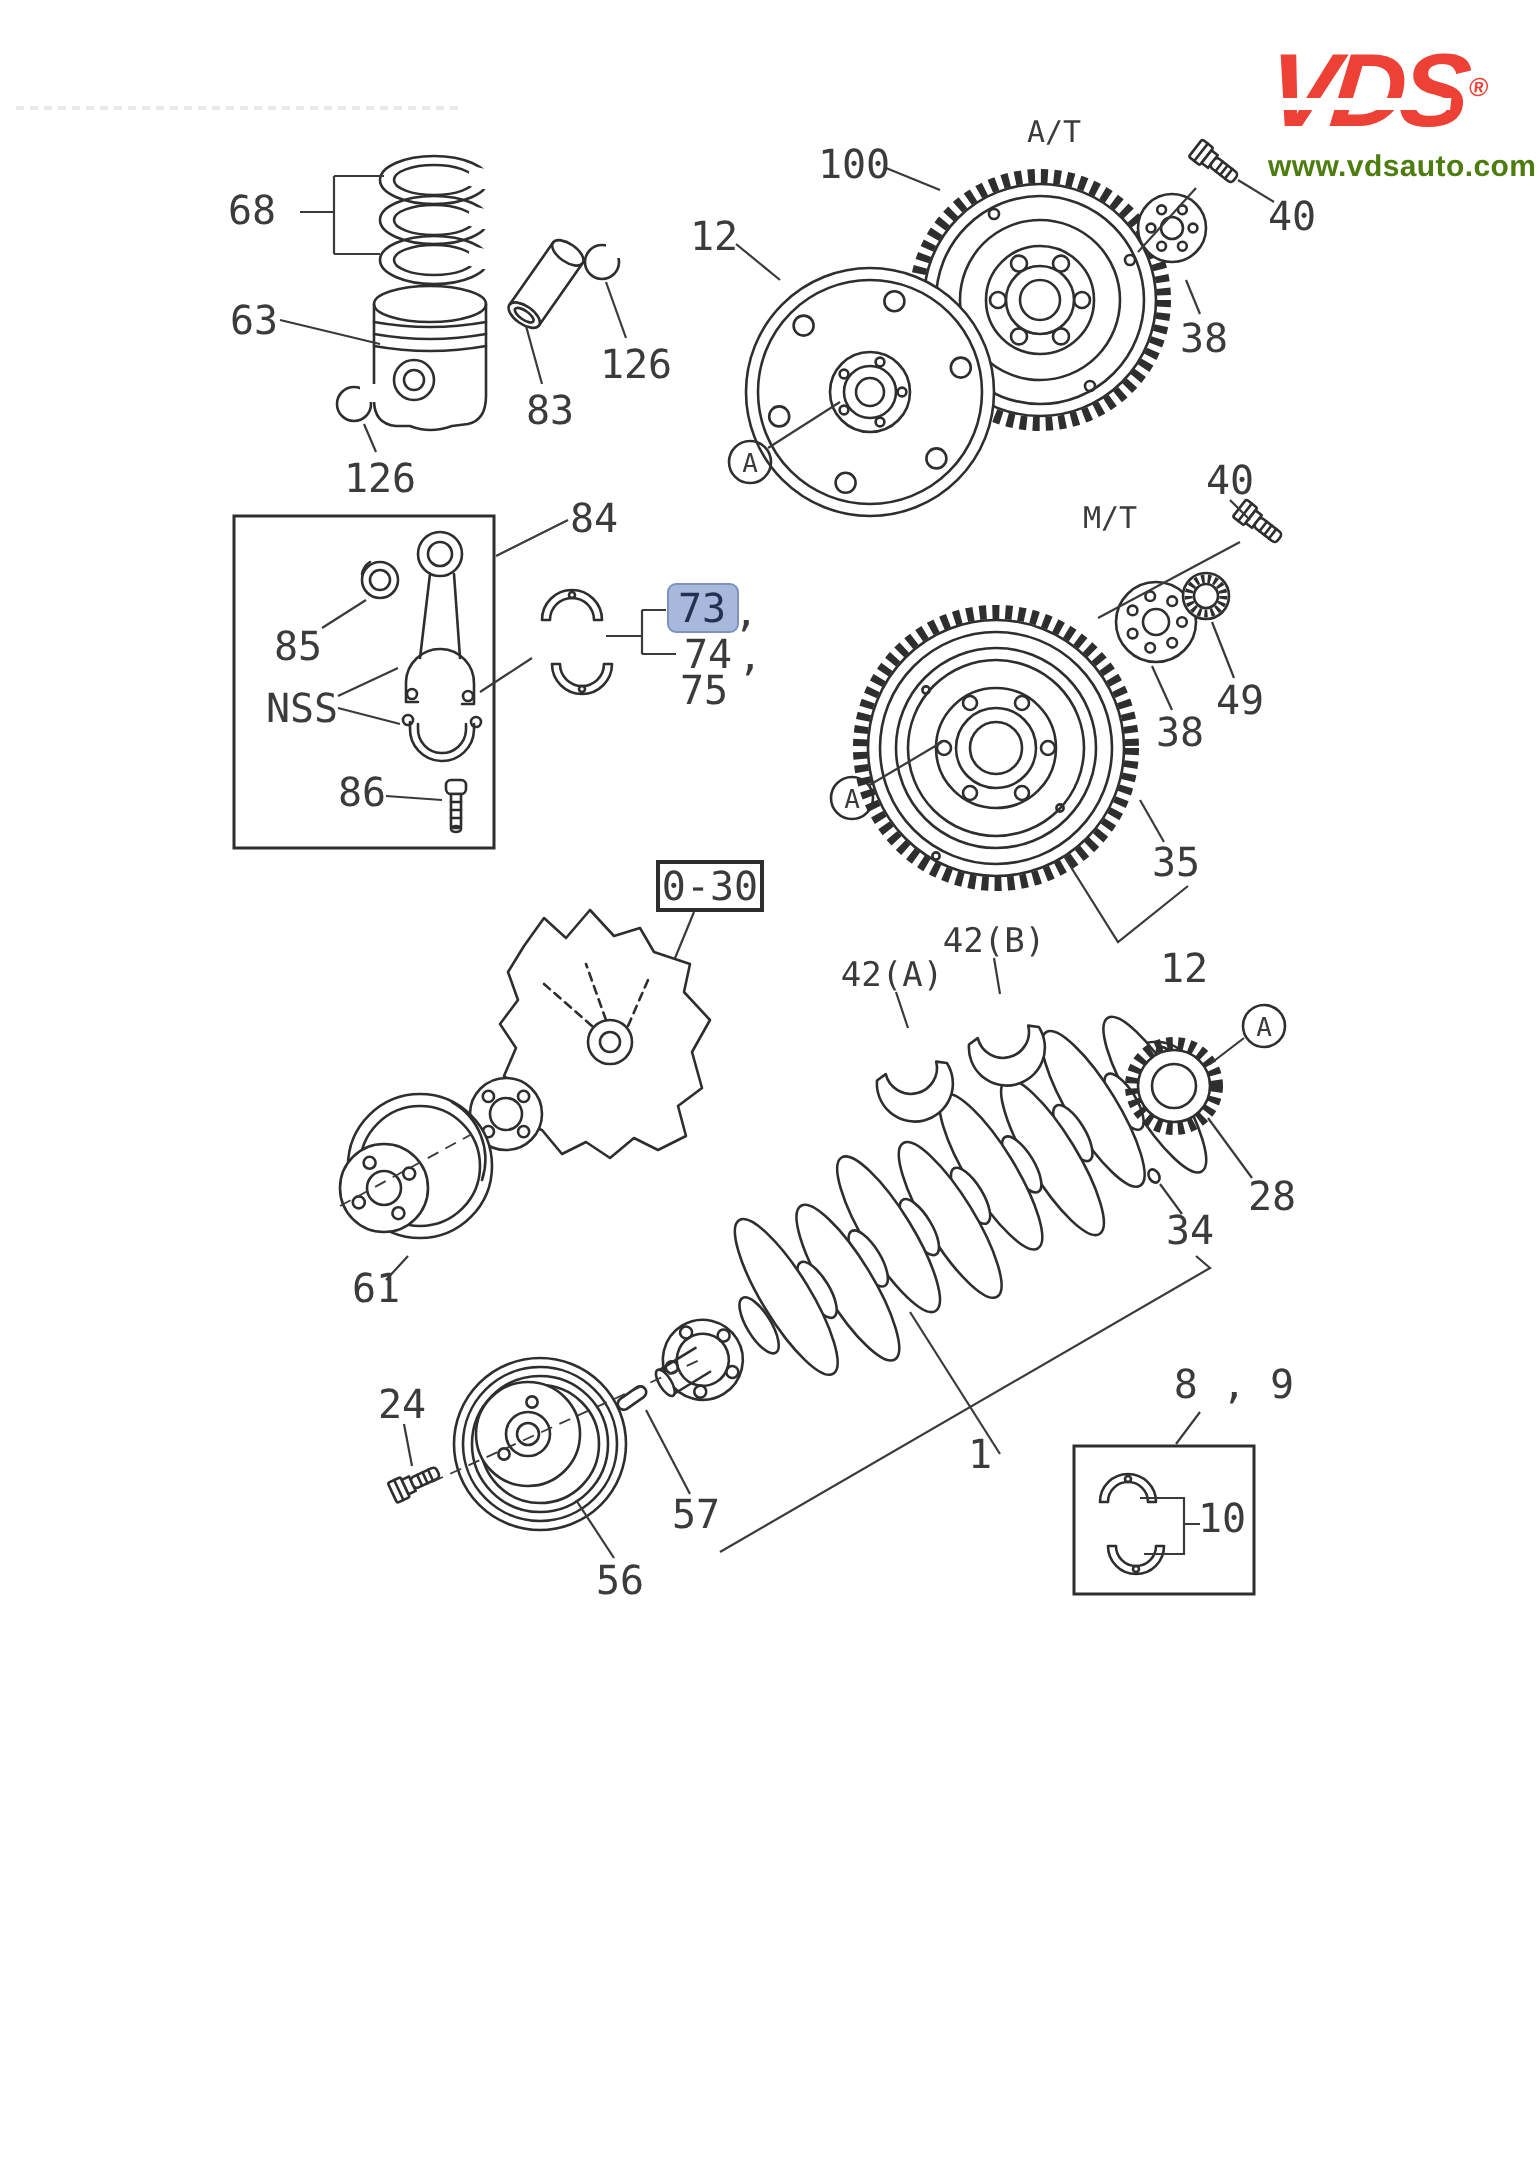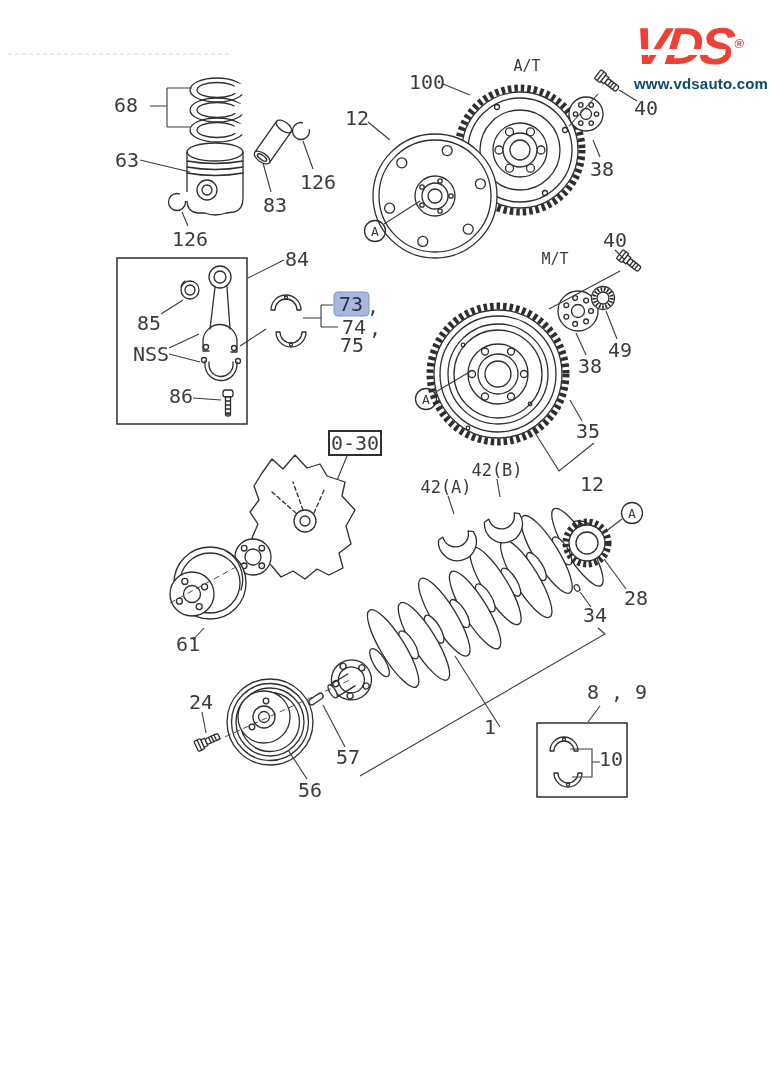--- a/index.html
+++ b/index.html
@@ -20,21 +20,21 @@
   .refbox{fill:none;stroke:#2e2e2e;stroke-width:2;}
   .thinbox{fill:none;stroke:#2e2e2e;stroke-width:1.5;}
   .logo{position:absolute;top:20px;left:634px;width:130px;}
   .logo-word{position:relative;display:inline-block;font-family:"Liberation Sans",sans-serif;
              font-weight:bold;font-style:italic;font-size:52px;line-height:52px;
              letter-spacing:-3px;color:#ee4135;transform:skewX(-6deg);}
   .logo-stripe{position:absolute;left:-3px;right:6px;top:29px;height:6px;background:#ffffff;}
   .logo-reg{position:absolute;top:-2px;right:-12px;font-size:13px;font-style:normal;
             letter-spacing:0;color:#ee4135;font-family:"Liberation Sans",sans-serif;}
   .logo-site{font-family:"Liberation Sans",sans-serif;font-weight:bold;font-size:15px;
-             color:#0c4a6e;margin-top:3px;letter-spacing:0.2px;}
+             color:#4d7c0f;margin-top:3px;letter-spacing:0.2px;}
 </style>
 </head>
 <body>
 
 <div class="canvas">
 
 <svg width="769" height="1088" viewBox="0 0 769 1088">
   <defs>
     <g id="bolt">
       <rect x="-13" y="-5.5" width="7" height="11" rx="1" class="artf"></rect>

